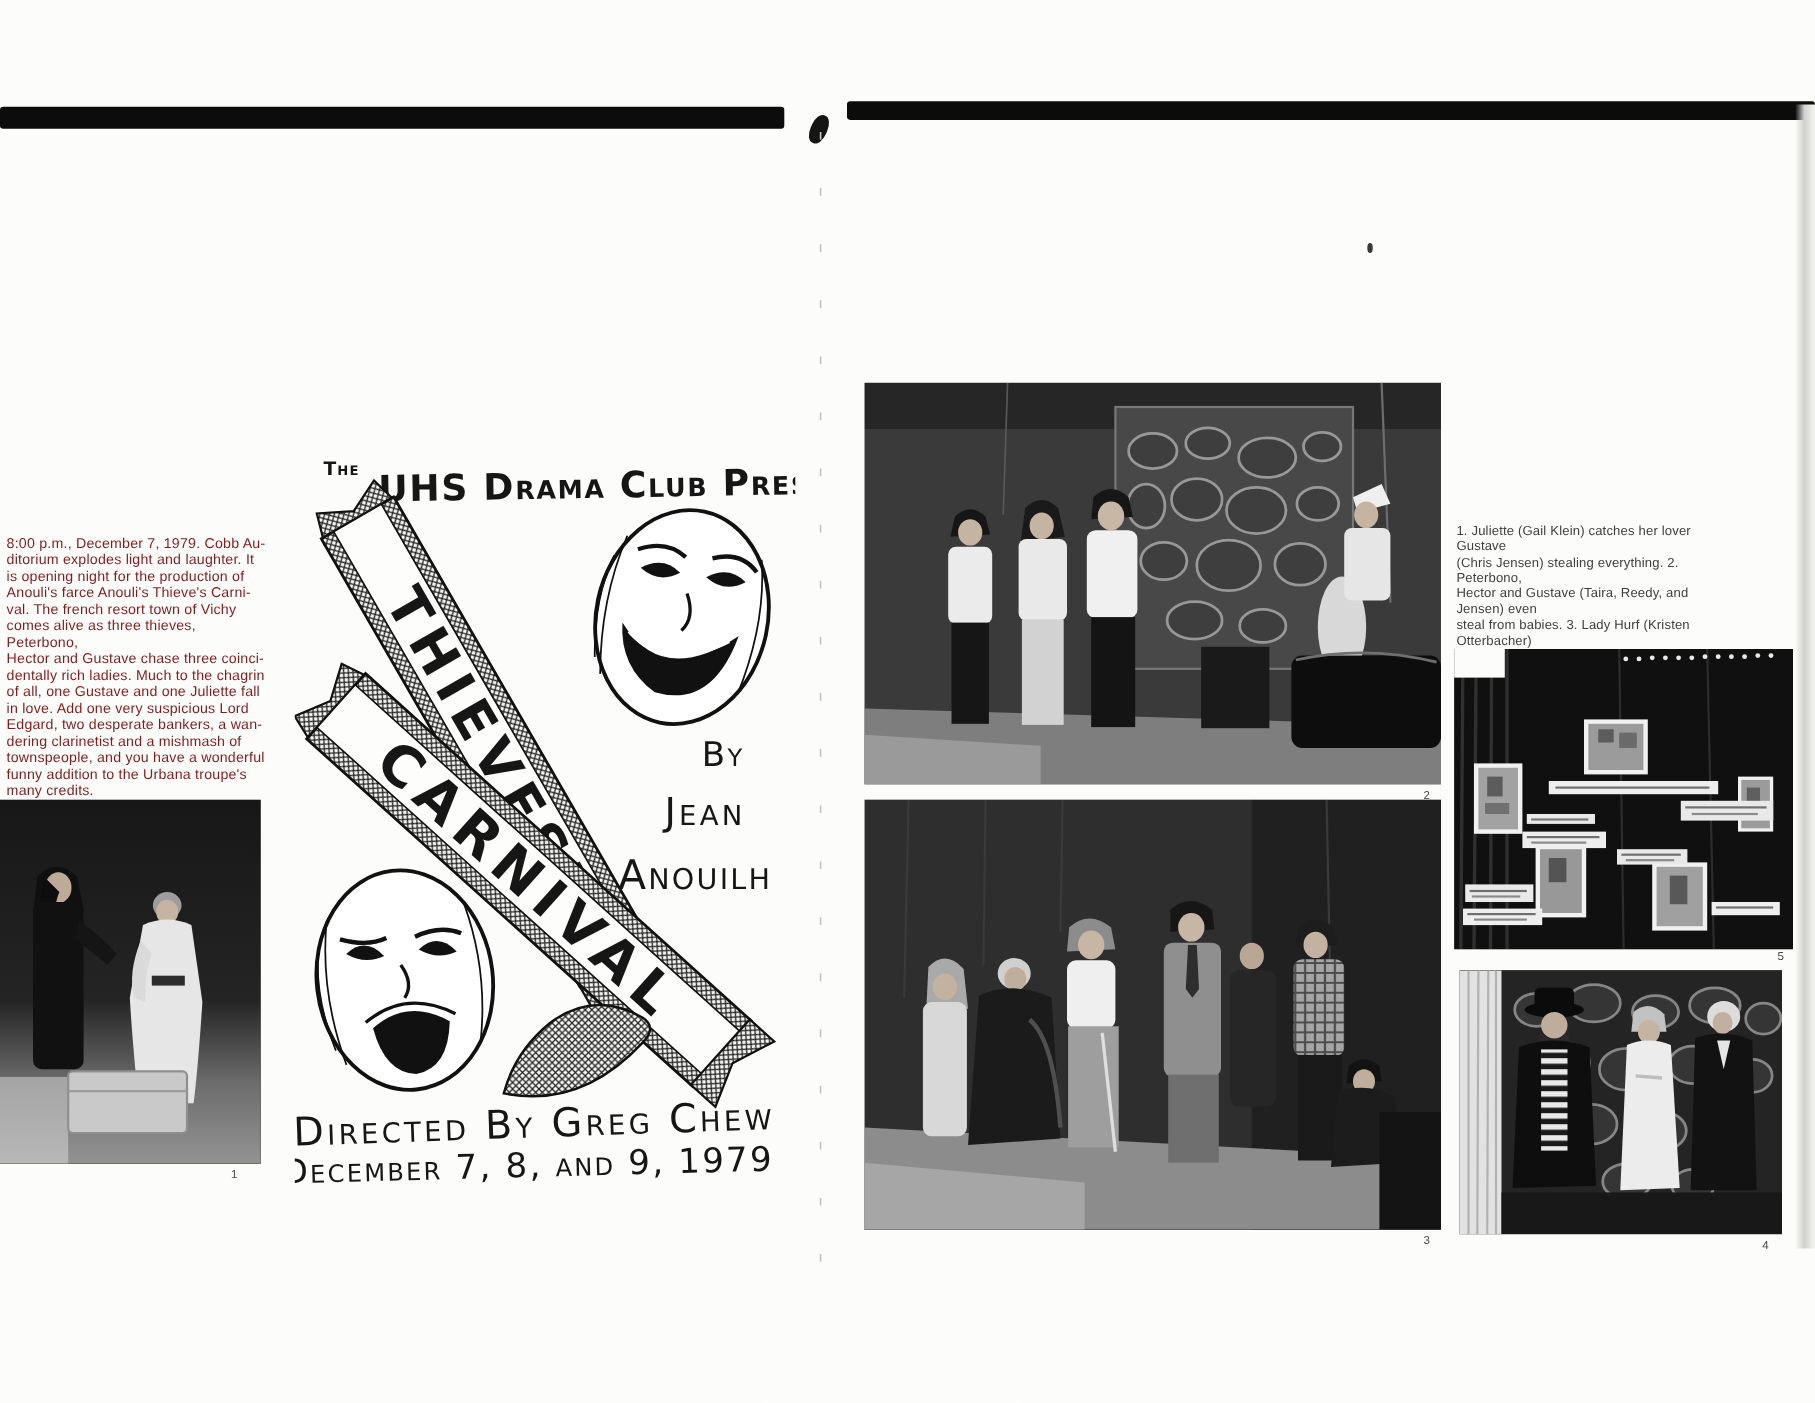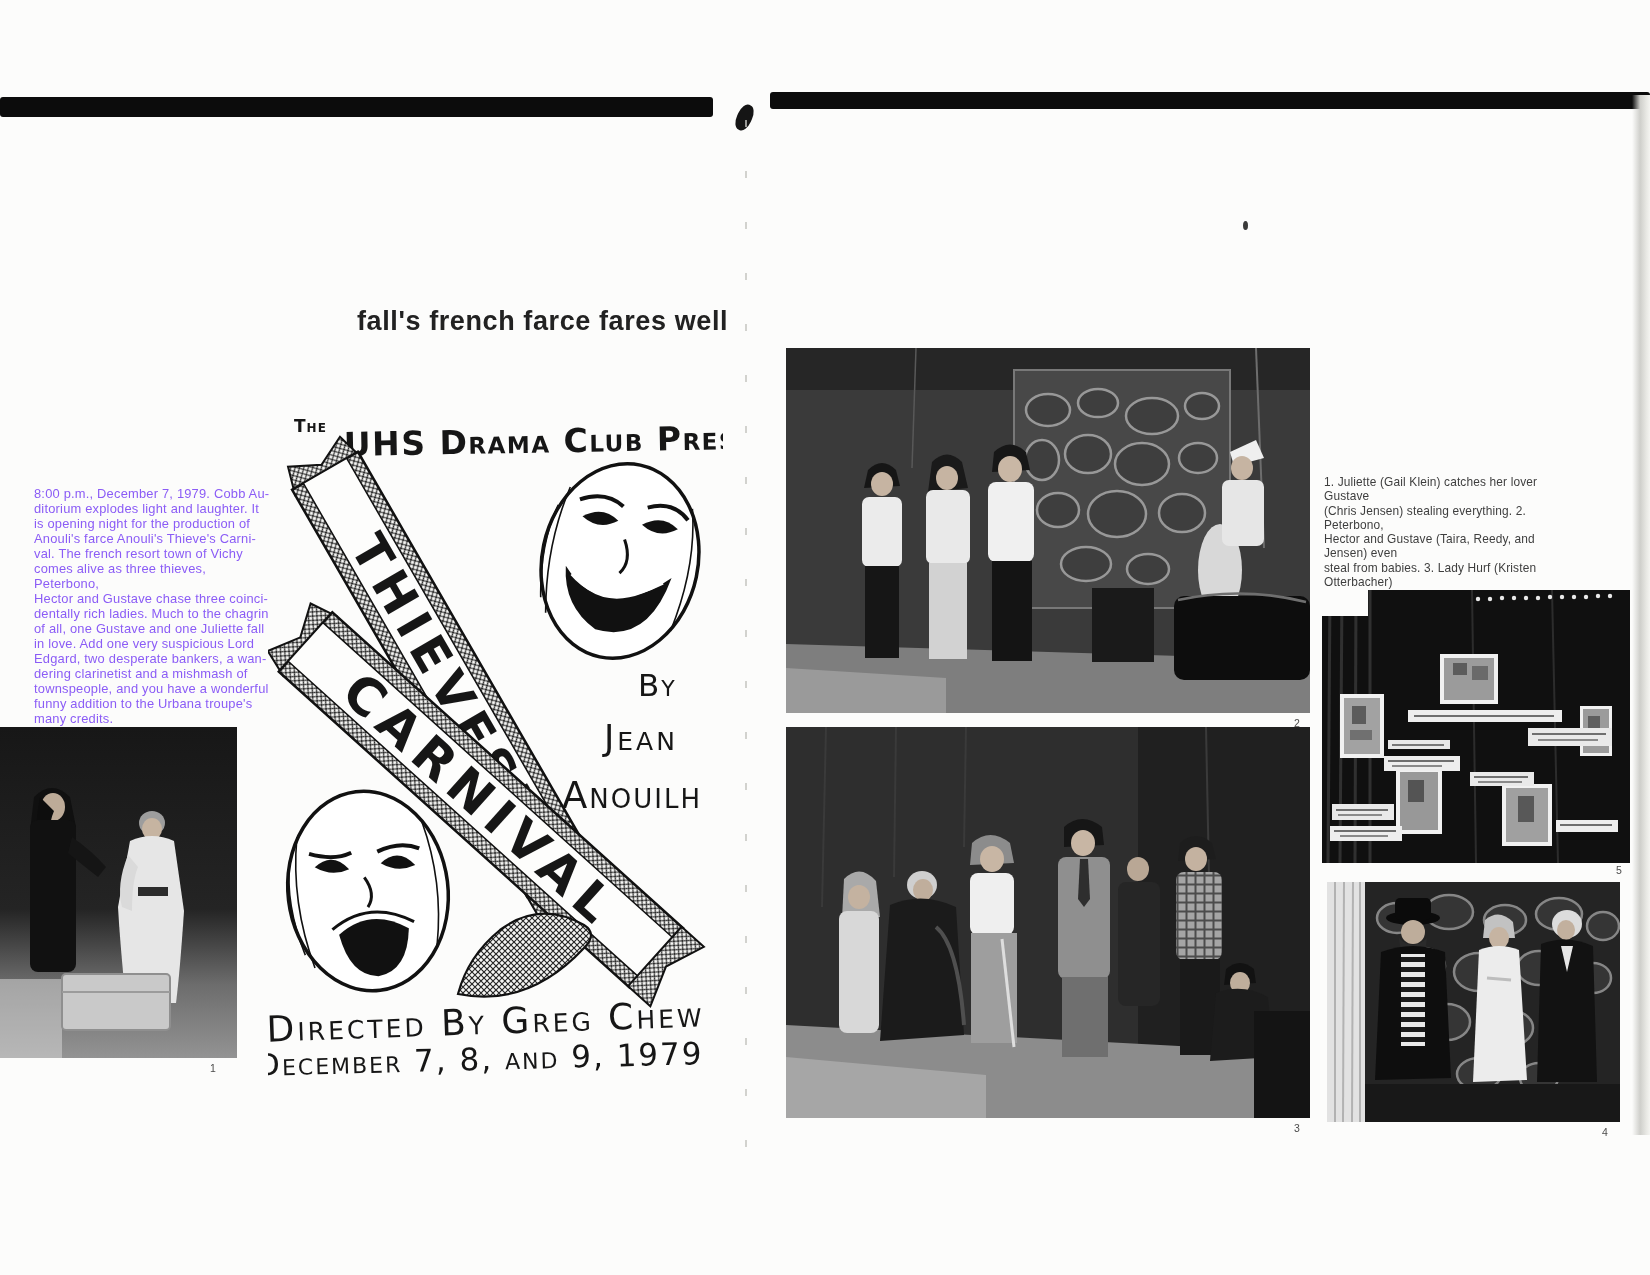--- a/index.html
+++ b/index.html
@@ -6,22 +6,22 @@
   .sheet{position:relative;width:1650px;height:1275px;background:#fcfcfb;overflow:hidden;
          font-family:"Liberation Sans",sans-serif;}
   .abs{position:absolute;}
   
   .edgebar{position:absolute;background:#0c0c0c;border-radius:3px;}
   .gutterblob{position:absolute;background:#151515;border-radius:45%;transform:rotate(24deg);}
   .speck{position:absolute;background:#3a3a3a;border-radius:50%;}
   .pageedge{position:absolute;background:linear-gradient(90deg,rgba(250,250,248,0),#cfcfcb 45%,#e8e8e4 80%,#f4f4f1);}
   
   .headline{position:absolute;font-size:27px;font-weight:600;letter-spacing:.6px;color:#222;}
-  .bodytext{position:absolute;font-size:12.9px;line-height:15px;color:#8b5cf6;
-            letter-spacing:.2px;white-space:pre-line;margin-left:28px;}
+  .bodytext{position:absolute;font-size:12.9px;line-height:15px;color:#7f1d1d;
+            letter-spacing:.2px;white-space:pre-line;}
   .captext{position:absolute;font-size:11.9px;line-height:14.3px;color:#3e3e3e;
            letter-spacing:.15px;white-space:pre-line;}
   .pnum{position:absolute;font-size:10.5px;color:#4a4a4a;}
   
   .photo{position:absolute;overflow:hidden;background:#222;}
   .photo svg{display:block;}
   
   .hand{font-family:"DejaVu Sans",sans-serif;fill:#161616;}
   .sc{font-variant:small-caps;font-variant-caps:small-caps;}
   .notch{position:absolute;background:#fcfcfb;}
@@ -35,21 +35,20 @@
   <div class="edgebar" style="left:770px;top:92px;width:880px;height:17px;"></div>
   <div class="gutterblob" style="left:737px;top:104px;width:15px;height:27px;"></div>
   <div class="speck" style="left:1243px;top:221px;width:5px;height:9px;"></div>
 
   <svg class="abs" style="left:738px;top:120px;" width="16" height="1040">
     <line x1="8" y1="0" x2="8" y2="1040" stroke="#c3c3c0" stroke-width="1.5" stroke-dasharray="7 44"></line>
   </svg>
 
   <div class="pageedge" style="left:1632px;top:95px;width:18px;height:1040px;"></div>
 
-  <div class="headline" style="left:357px;top:306px;">fall's french farce fares well</div>
 
   <div class="bodytext" style="left:6px;top:486px;width:236px;">8:00 p.m., December 7, 1979. Cobb Au-
 ditorium explodes light and laughter. It
 is opening night for the production of
 Anouli's farce Anouli's Thieve's Carni-
 val. The french resort town of Vichy
 comes alive as three thieves, Peterbono,
 Hector and Gustave chase three coinci-
 dentally rich ladies. Much to the chagrin
 of all, one Gustave and one Juliette fall

